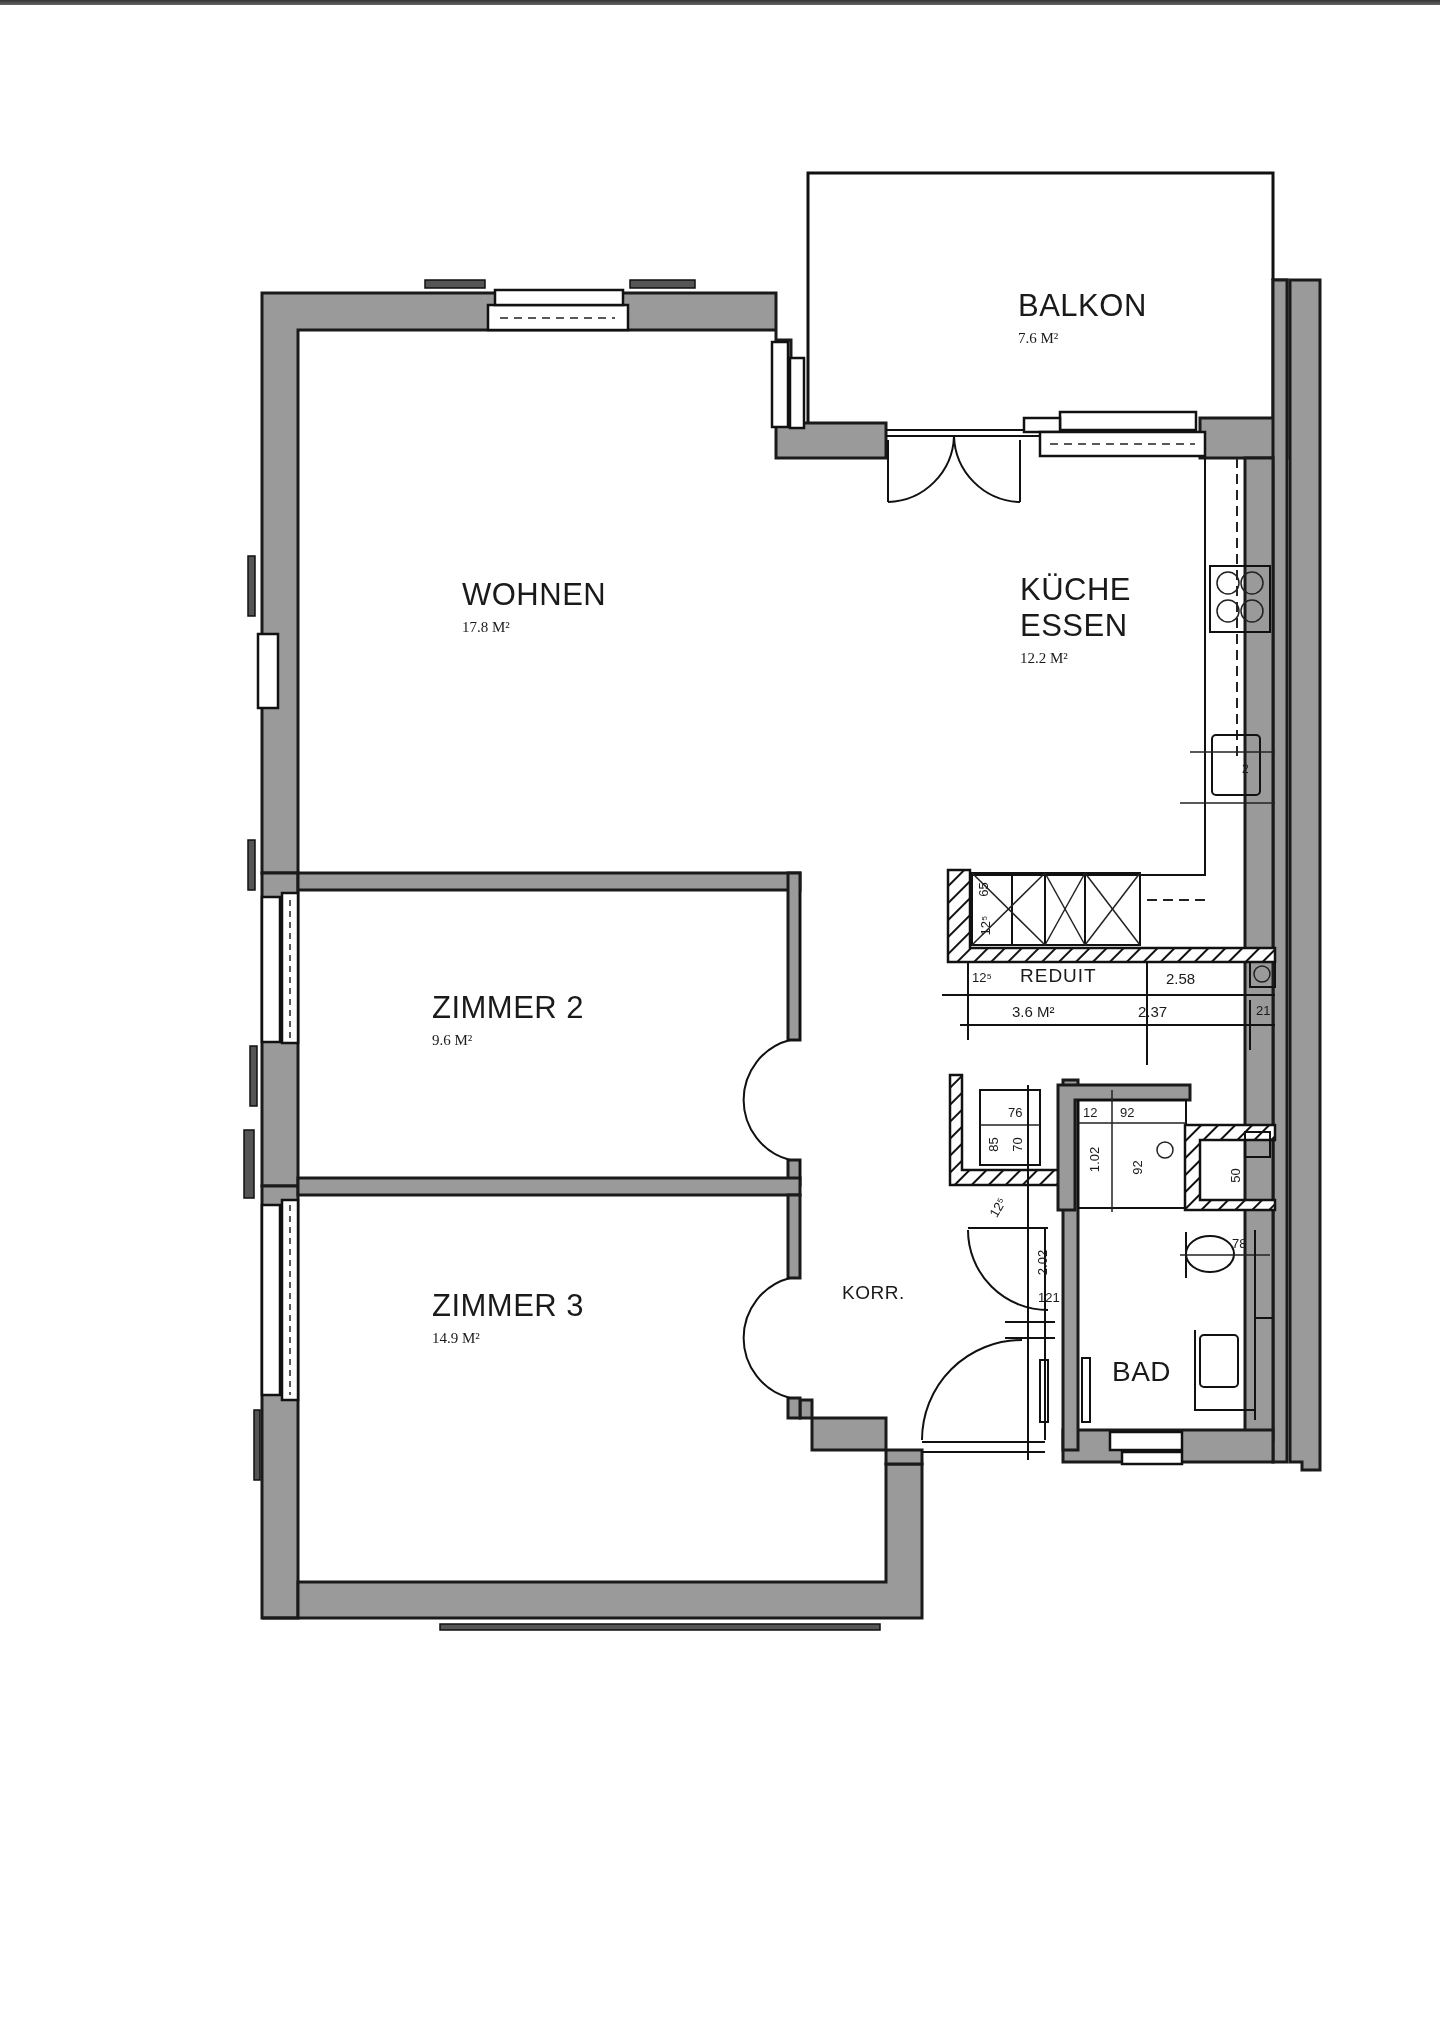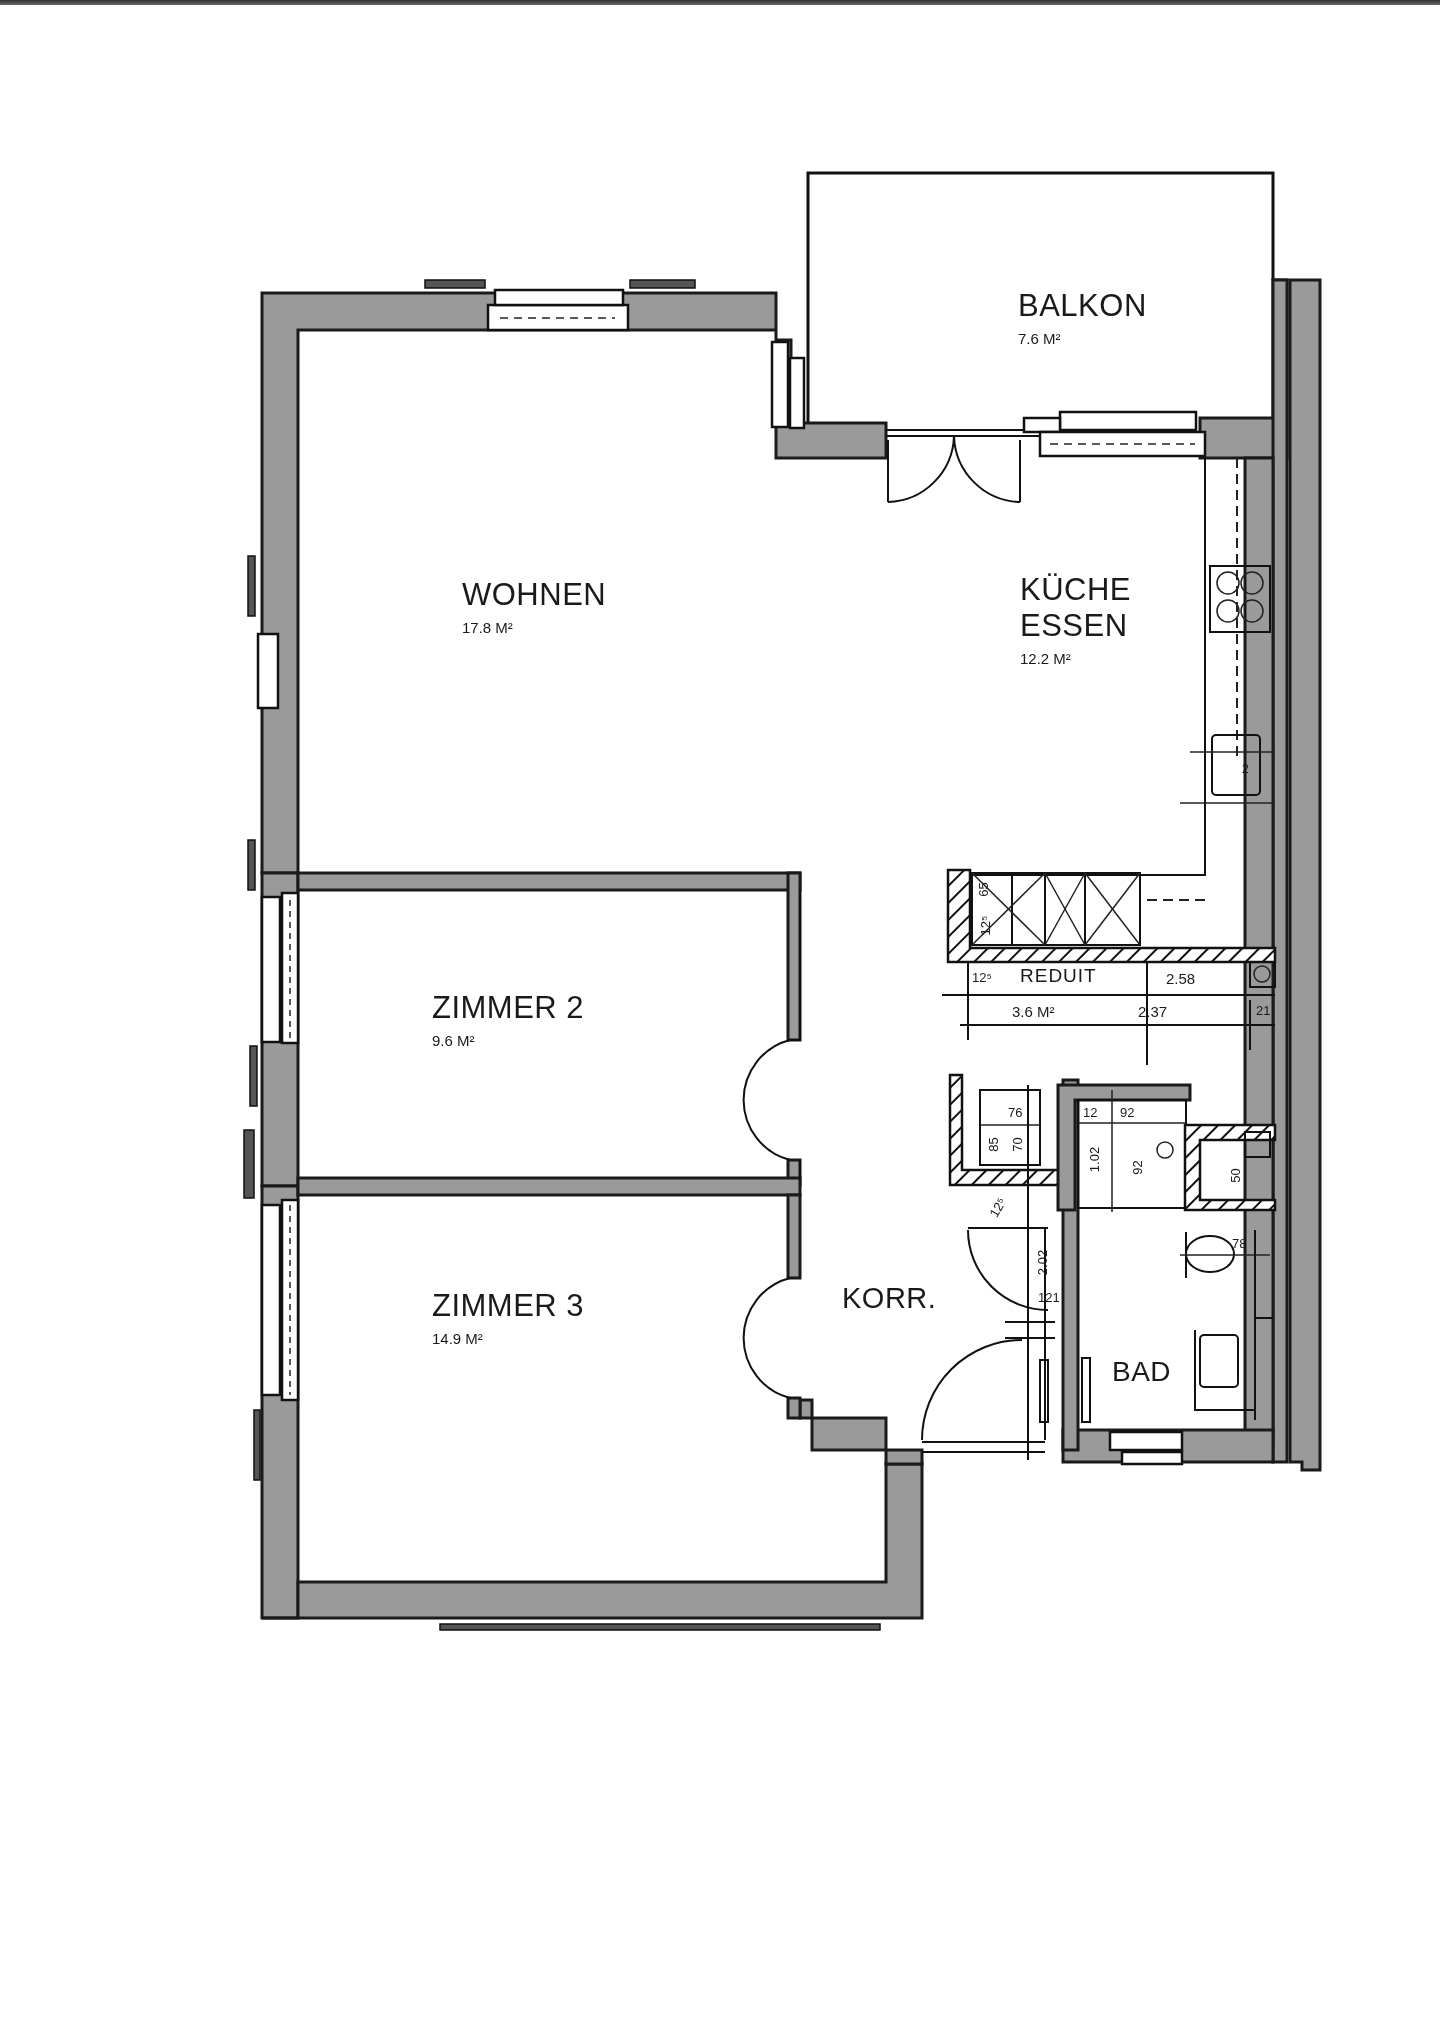--- a/index.html
+++ b/index.html
@@ -8,21 +8,21 @@
   .wall { fill: #9a9a9a; stroke: #1a1a1a; stroke-width: 3; }
   .line { stroke: #111; stroke-width: 3; fill: none; }
   .thin { stroke: #111; stroke-width: 2; fill: none; }
   .hair { stroke: #222; stroke-width: 1.5; fill: none; }
   .dash { stroke: #222; stroke-width: 2; stroke-dasharray: 10 6; fill: none; }
   .hatch { fill: url(#hatch); stroke: #111; stroke-width: 2.5; }
   .win { fill: #fff; stroke: #111; stroke-width: 2.5; }
   .sill { fill: #555; stroke: #111; stroke-width: 1.5; }
   .lbl { position: absolute; color: #1a1a1a; white-space: nowrap; }
   .room-name { font-size: 31px; letter-spacing: 0.5px; font-weight: normal; }
-  .room-area { font-size: 15px; margin-top: 6px; }
+  .room-area { font-size: 15px; margin-top: 6px; font-family: Liberation Serif, serif; }
   .dim { font-size: 15px; }
   .reduit { font-size: 19px; letter-spacing: 1px; }
   .topline { position: absolute; left: 0; top: 0; width: 1440px; height: 5px; background: linear-gradient(#333,#666); }
 </style>
 </head>
 <body>
 
 <div class="topline"></div>
 
 <svg id="plan" viewBox="0 0 1440 2032" xmlns="http://www.w3.org/2000/svg">
@@ -240,21 +240,21 @@
 <div class="lbl" style="left:432px; top:990px;">
   <div class="room-name">ZIMMER 2</div>
   <div class="room-area">9.6 M²</div>
 </div>
 
 <div class="lbl" style="left:432px; top:1288px;">
   <div class="room-name">ZIMMER 3</div>
   <div class="room-area">14.9 M²</div>
 </div>
 
-<div class="lbl room-name" style="left:842px; top:1282px; font-size:29px;">KORR.</div>
+<div class="lbl room-name" style="left:842px; top:1282px; font-size:19px;">KORR.</div>
 
 <div class="lbl reduit" style="left:1020px; top:965px;">REDUIT</div>
 <div class="lbl dim" style="left:1012px; top:1003px;">3.6 M²</div>
 
 <div class="lbl room-name" style="left:1112px; top:1356px; font-size:28px;">BAD</div>
 
 <div class="lbl dim" style="left:1166px; top:970px;">2.58</div>
 <div class="lbl dim" style="left:1138px; top:1003px;">2.37</div>
 <div class="lbl dim" style="left:972px; top:970px; font-size:13px;">12⁵</div>
 <div class="lbl dim" style="left:1256px; top:1003px; font-size:13px;">21</div>

